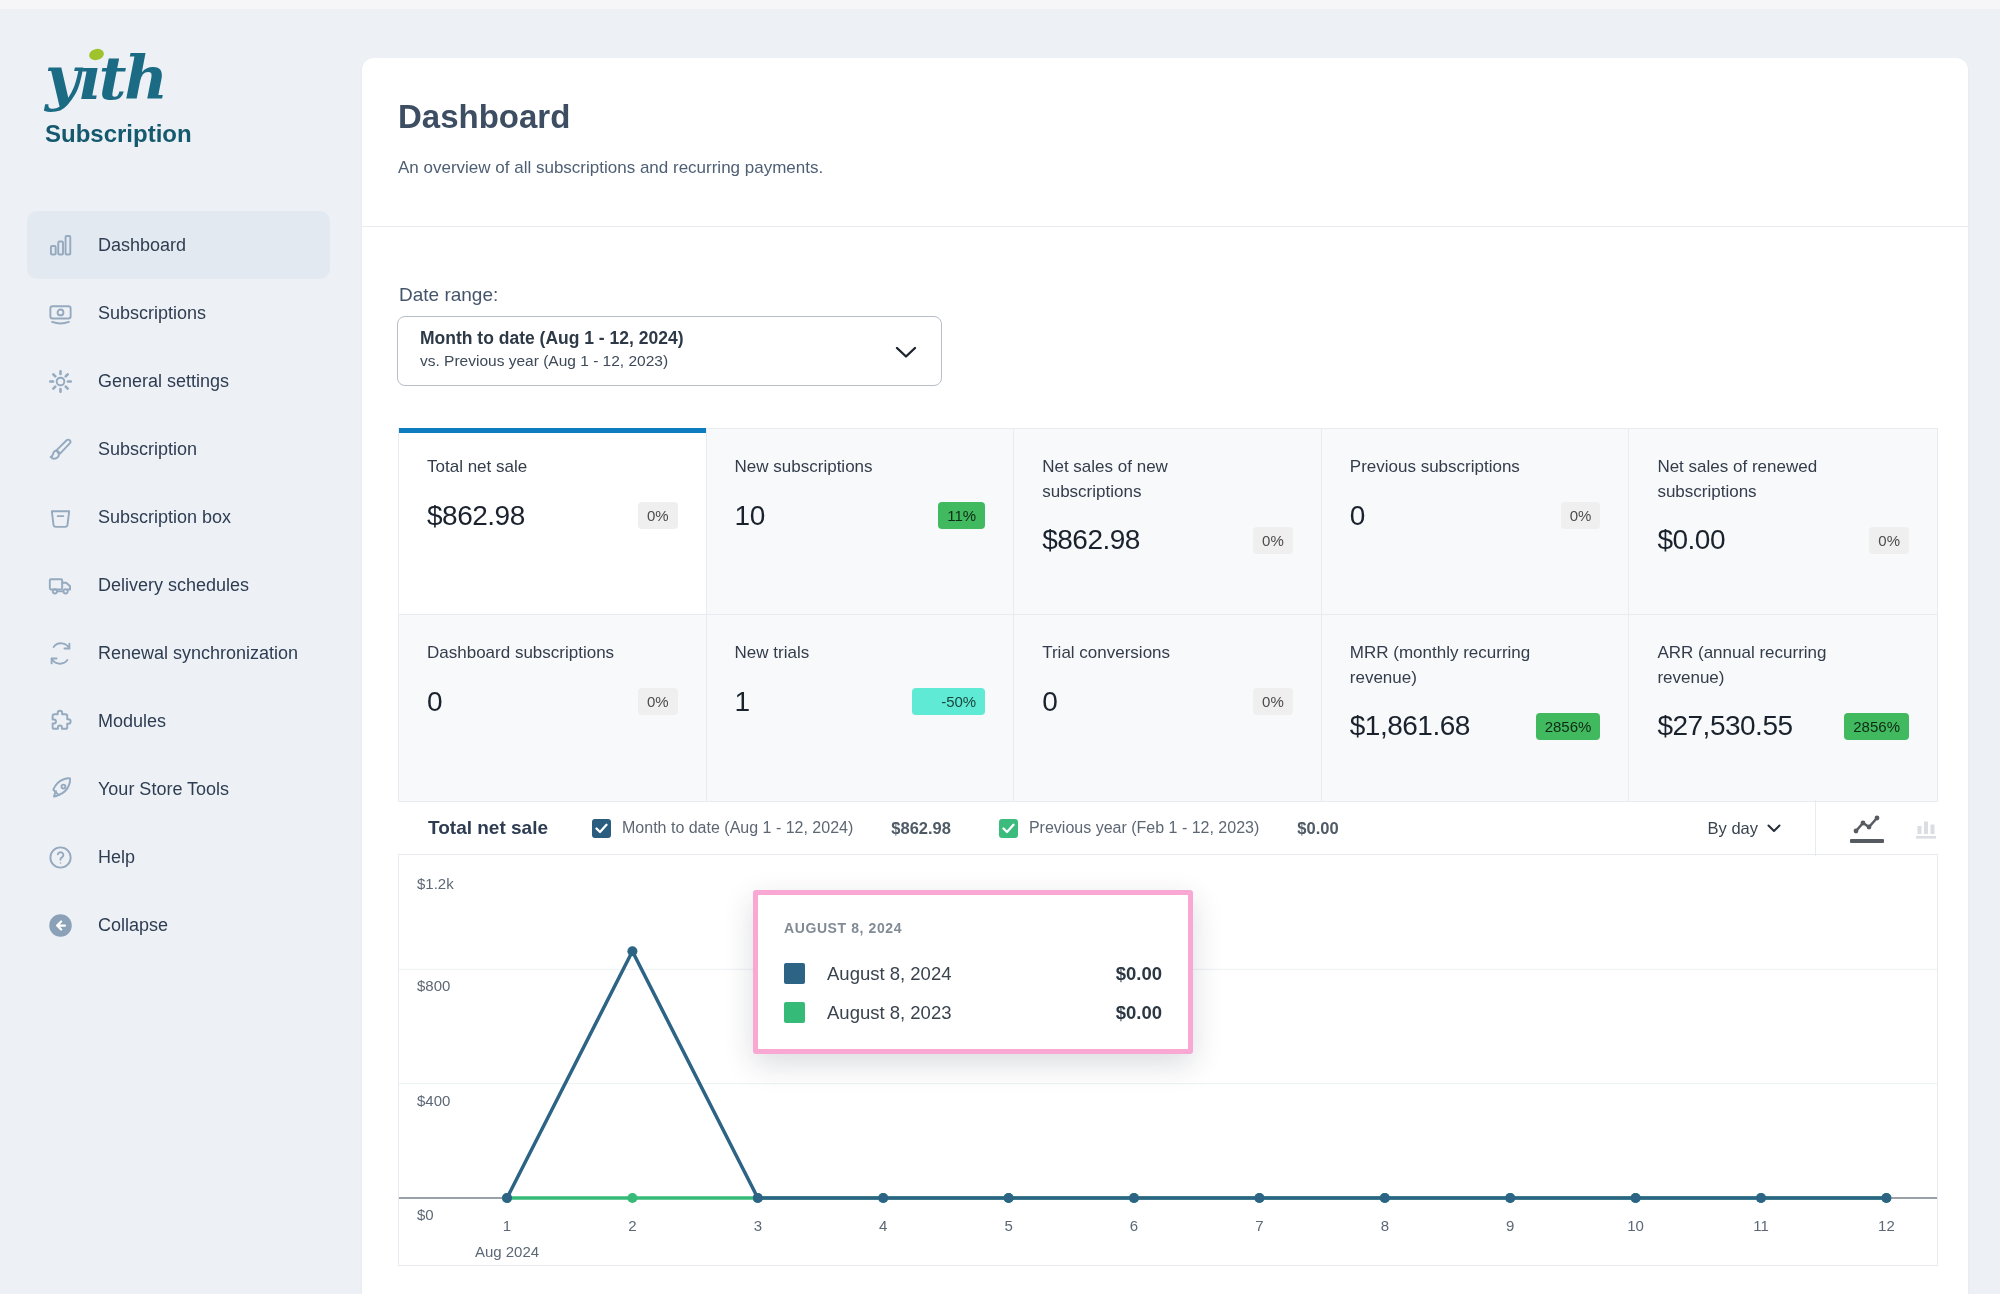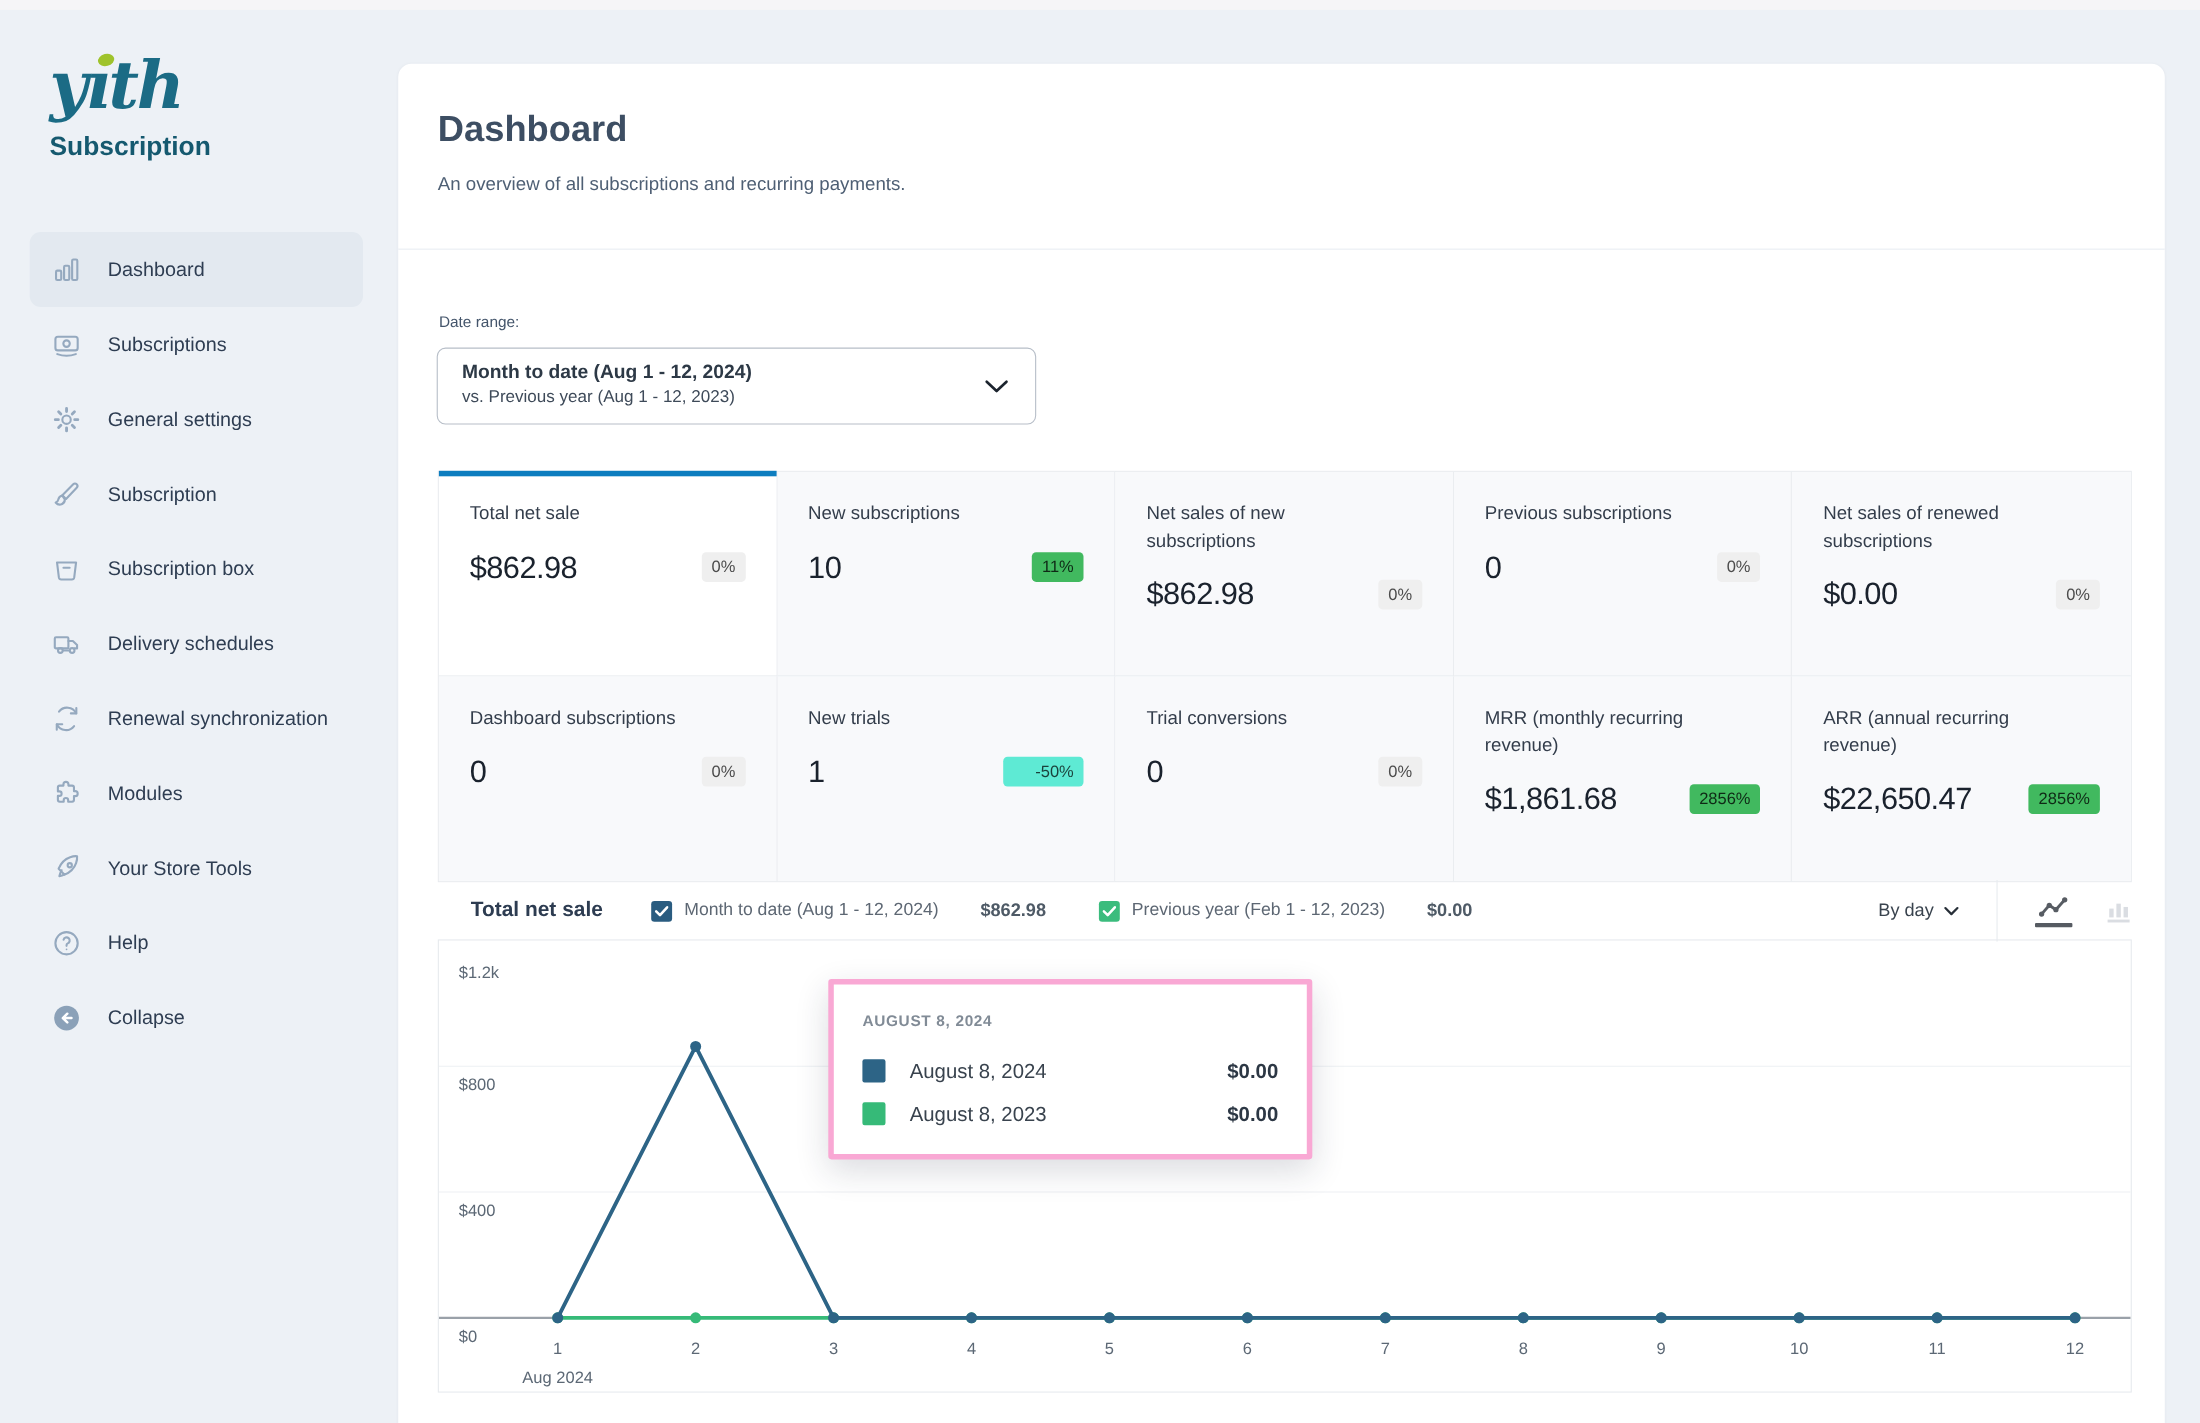--- a/index.html
+++ b/index.html
@@ -20,21 +20,21 @@
   .nav-icon { width:27px; height:27px; flex:0 0 27px; display:flex; align-items:center; justify-content:center; }
   .nav-icon svg { width:27px; height:27px; }
   .nav-label { margin-left:24px; font-size:18px; color:#2e3d52; }
 
   
   .card { position:absolute; left:362px; top:58px; width:1606px; height:1270px; background:#fff; border-radius:12px; box-shadow:0 1px 3px rgba(20,30,50,.05); }
   .page-title { position:absolute; left:36px; top:40px; font-size:33px; font-weight:700; color:#3d4e63; }
   .page-subtitle { position:absolute; left:36px; top:100px; font-size:17px; color:#4e5f74; }
   .header-divider { position:absolute; left:0; top:168px; width:100%; border-top:1px solid #e9edf2; }
 
-  .daterange-label { position:absolute; left:37px; top:226px; font-size:14px; color:#44556b; }
+  .daterange-label { position:absolute; left:37px; top:226px; font-size:19px; color:#44556b; }
   .daterange-select { position:absolute; left:35px; top:258px; width:545px; height:70px; background:#fff; border:1.5px solid #b7bec8; border-radius:8px; padding:11px 60px 11px 22px; cursor:pointer; }
   .dr-line1 { font-size:17.5px; font-weight:700; color:#2d3946; }
   .dr-line2 { margin-top:3px; font-size:15.5px; color:#3e4a59; }
   .dr-chevron { position:absolute; right:24px; top:28px; }
 
   
   .stats-grid { position:absolute; left:36px; top:370px; width:1540px; display:grid; grid-template-columns:repeat(5,1fr); grid-auto-rows:186px; border:1px solid #e8ebef; }
   .stat-cell { position:relative; background:#f8f9fb; padding:26px 28px; border-right:1px solid #e8ebef; cursor:pointer; }
   .stat-cell:nth-child(5n) { border-right:none; }
   .stat-cell:nth-child(-n+5) { border-bottom:1px solid #e8ebef; }
@@ -277,21 +277,21 @@
       <div class="stat-cell">
         <div class="stat-label">MRR (monthly recurring revenue)</div>
         <div class="stat-row">
             <span class="stat-value">$1,861.68</span>
             <span class="badge positive">2856%</span>
           </div>
       </div>
       <div class="stat-cell">
         <div class="stat-label">ARR (annual recurring revenue)</div>
         <div class="stat-row">
-            <span class="stat-value">$22,650.47</span>
+            <span class="stat-value">$27,530.55</span>
             <span class="badge positive">2856%</span>
           </div>
       </div>
     </div>
 
     <div class="chart-header">
       <span class="chart-title">Total net sale</span>
       <span class="cbx" style="background: rgb(42, 92, 128);">
         <svg width="13" height="11" viewBox="0 0 13 11" fill="none" stroke="#fff" stroke-width="2.3" stroke-linecap="round" stroke-linejoin="round">
             <polyline points="1.5,5.5 5,9 11.5,1.8"></polyline>

